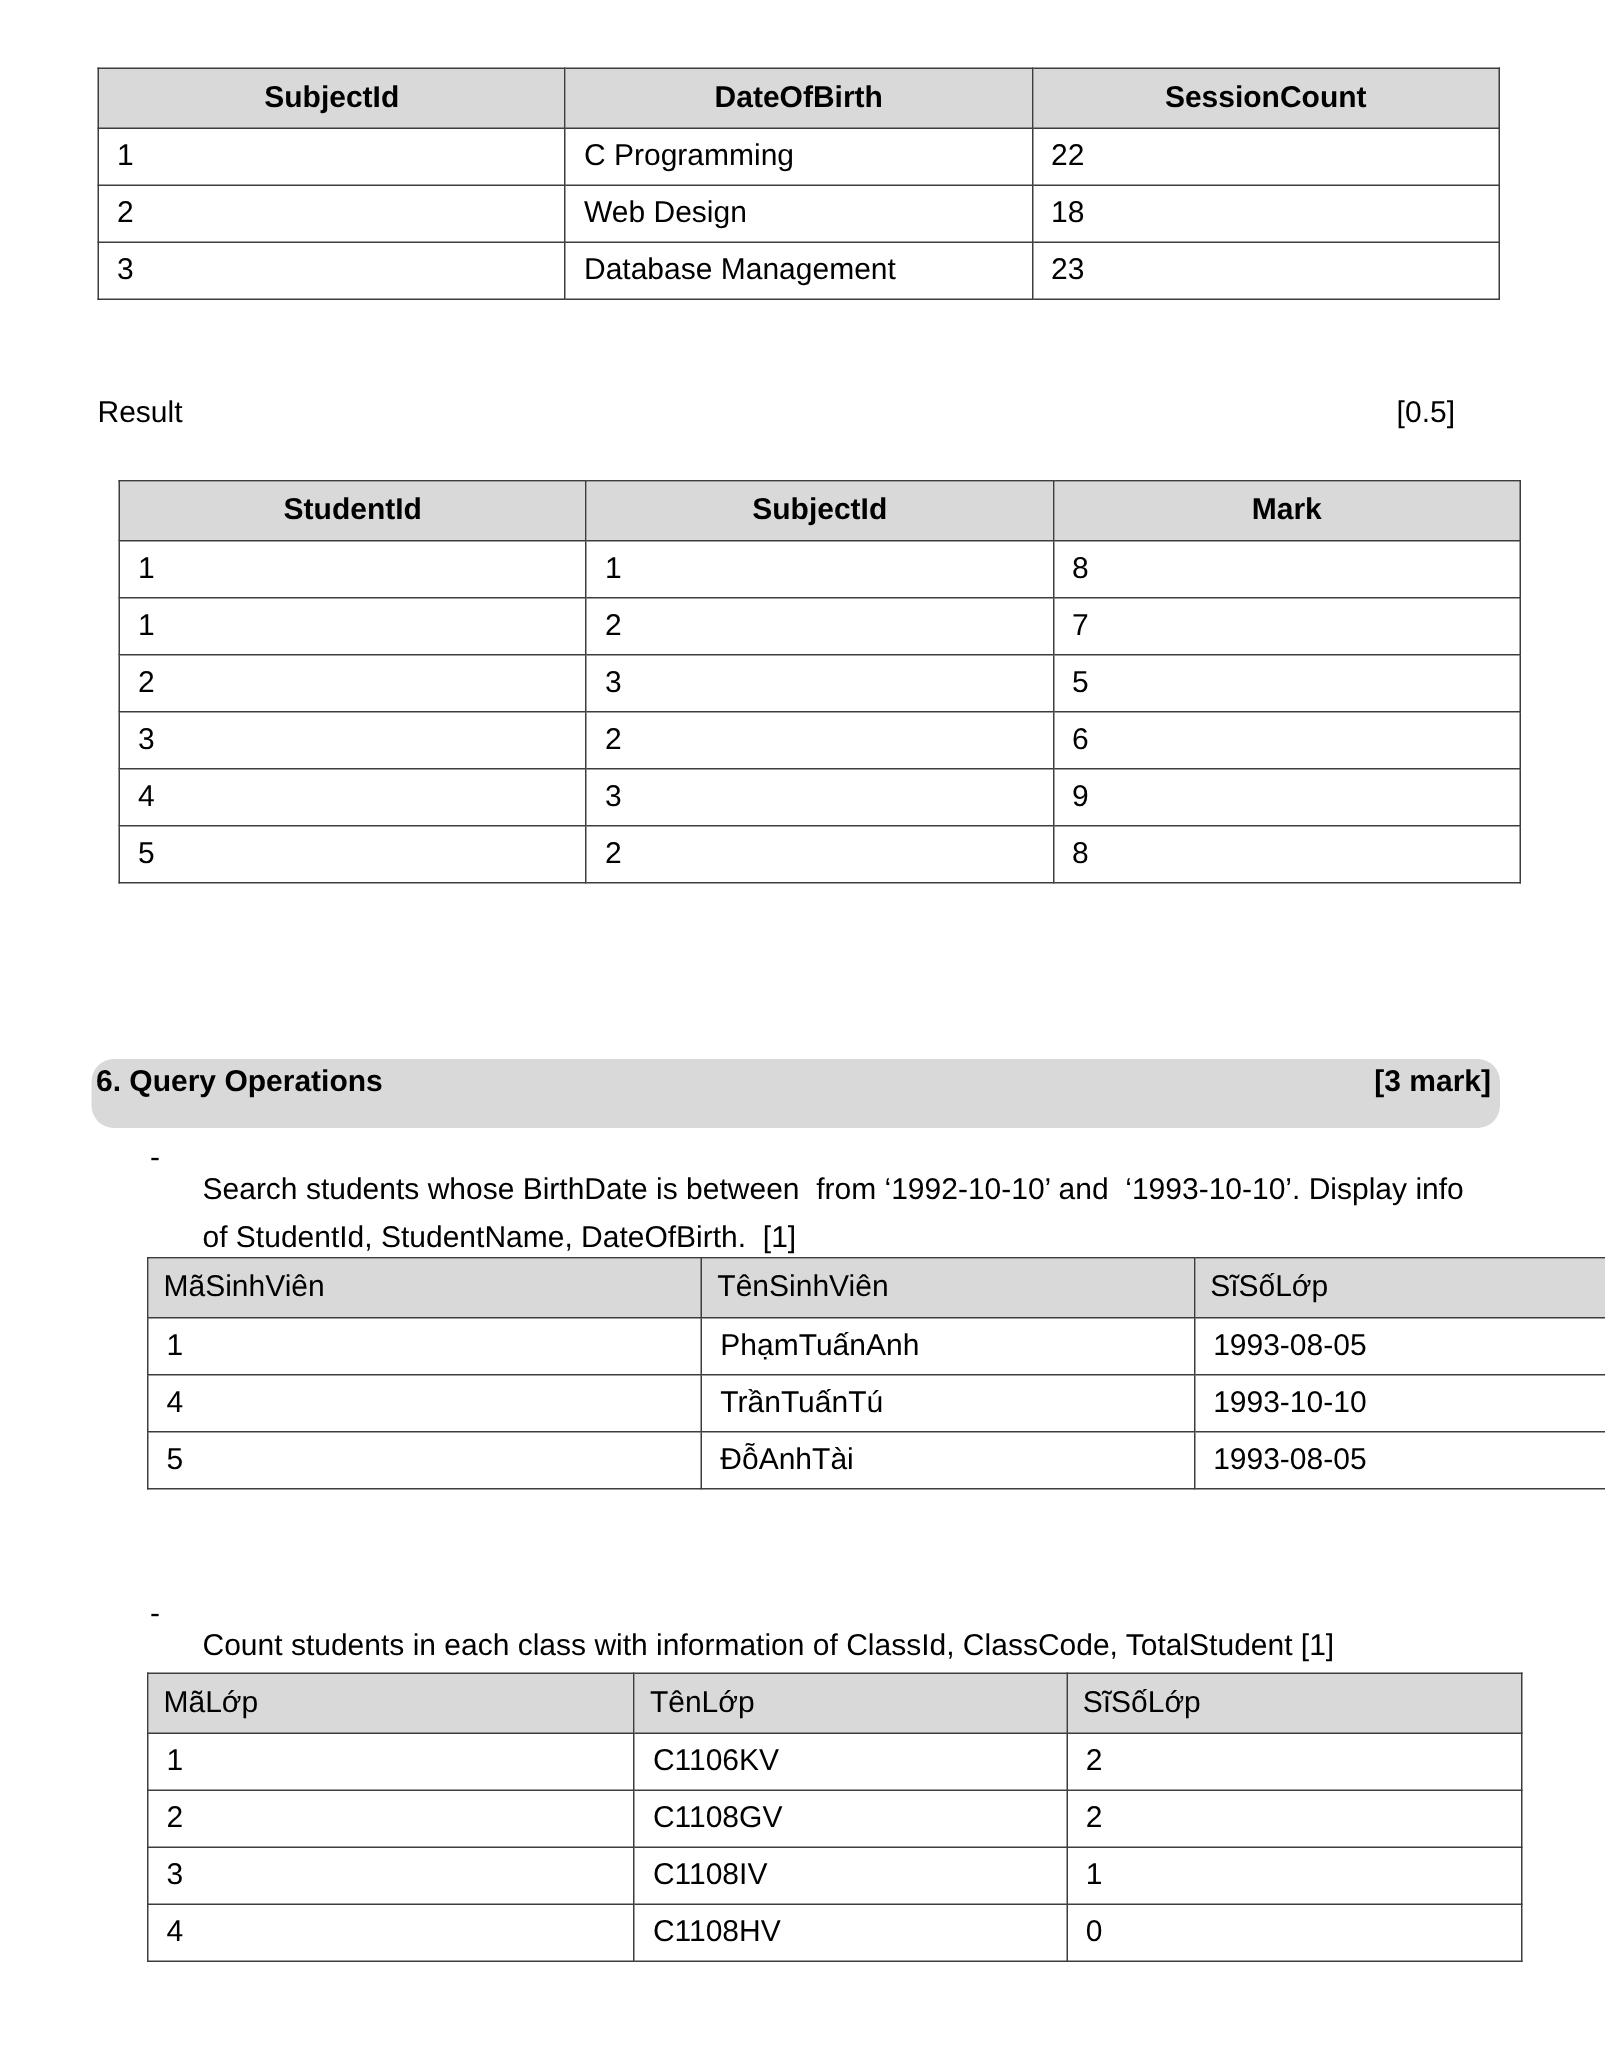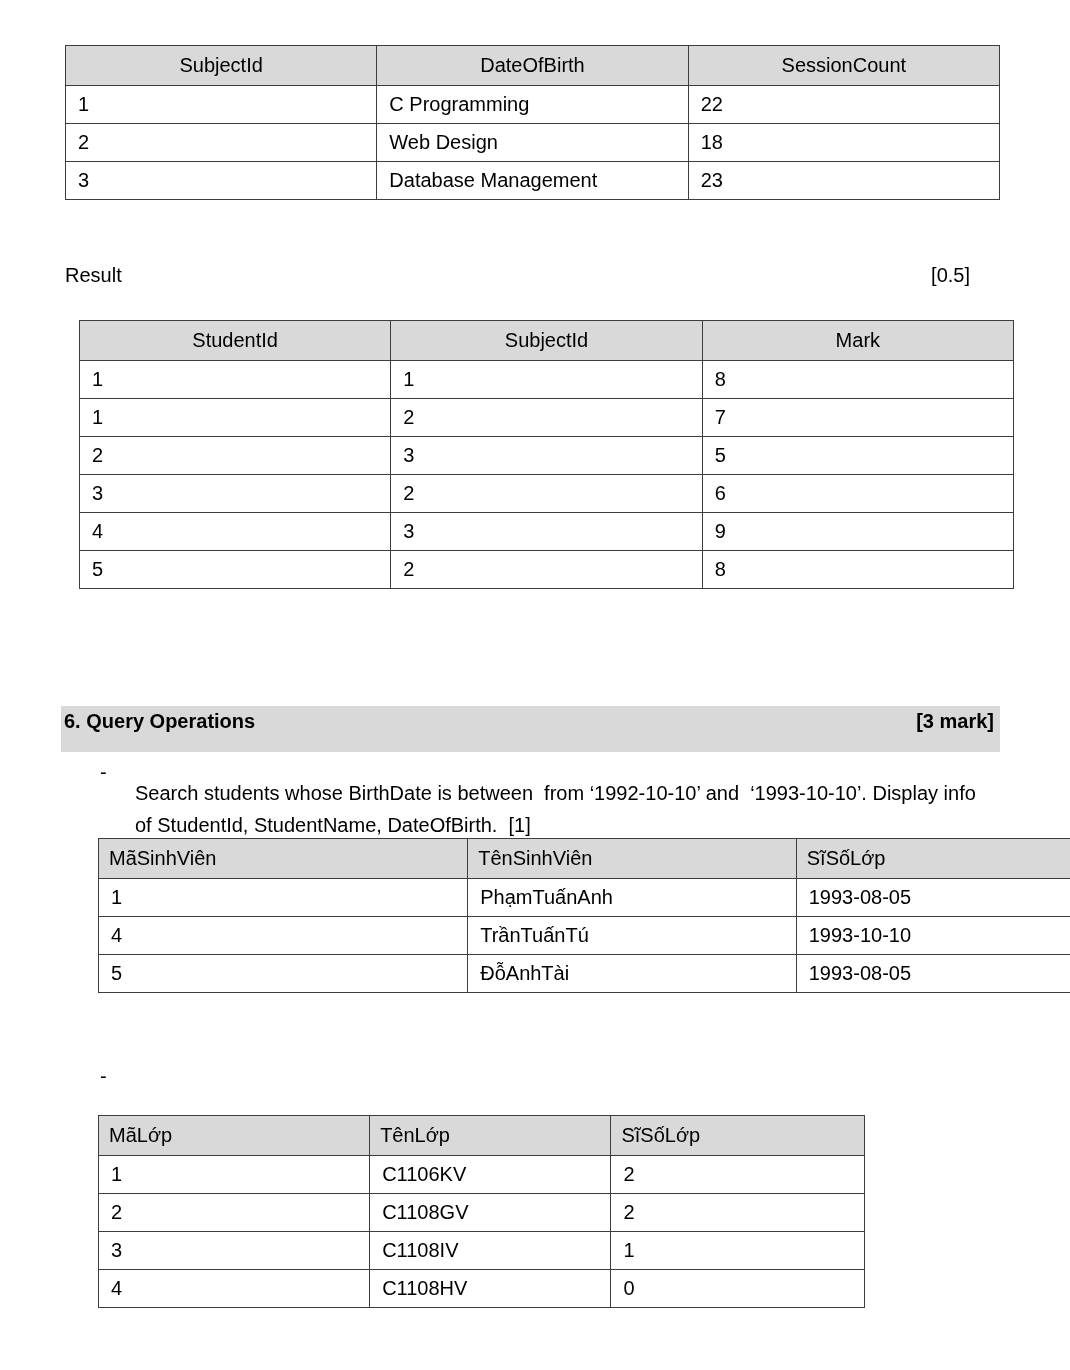--- a/index.html
+++ b/index.html
@@ -19,41 +19,41 @@
   }
   th, td {
     border: 1px solid #3d3d3d;
     font-size: 20px;
     overflow: hidden;
     white-space: nowrap;
     vertical-align: middle;
   }
   thead th { background: #d9d9d9; height: 40px; }
   td { height: 38px; padding: 0 8px 0 12px; text-align: left; font-weight: 400; }
-  .head-center thead th { text-align: center; font-weight: 400; padding: 0 12px; }
+  .head-center thead th { text-align: center; font-weight: 700; padding: 0 12px; }
   .head-left  thead th { text-align: left;   font-weight: 400; padding: 0 8px 0 10px; }
   col.eq  { width: 33.33%; }
   col.w1  { width: 35.4%; }
   col.w2  { width: 31.5%; }
   col.w3  { width: 33.1%; }
   #t1 { left: 65px; top: 45px;  width: 935px; }
   #t2 { left: 79px; top: 320px; width: 935px; }
   #t3 { left: 98px; top: 838px;  width: 1044px; }
-  #t4 { left: 98px; top: 1115px; width: 767px; }
+  #t4 { left: 98px; top: 1115px; width: 917px; }
   .result-line {
     position: absolute; left: 65px; top: 264px; width: 905px;
     display: flex; justify-content: space-between;
     font-size: 20px; font-weight: 400;
   }
   .section-bar {
     position: absolute; left: 61px; top: 706px; width: 939px; height: 46px;
     background: #d9d9d9;
     display: flex; justify-content: space-between; align-items: flex-start;
     padding: 4px 6px 0 3px;
-    font-size: 20px; font-weight: 700;
+    font-size: 20px; font-weight: 700; border-radius: 15px;
   }
   .bullet {
     position: absolute;
     display: flex;
     font-size: 20px; line-height: 32px;
   }
   #b1 { left: 100px; top: 756px;  width: 905px; }
   #b2 { left: 100px; top: 1060px; width: 905px; }
   .bullet .marker { flex: 0 0 35px; width: 35px; }
   .bullet .btext  { white-space: pre-wrap; margin-top: 21px; }
@@ -185,20 +185,21 @@
         <tr>
           <td>5</td>
           <td>ĐỗAnhTài</td>
           <td>1993-08-05</td>
         </tr>
       </tbody>
   </table>
 
   <div id="b2" class="bullet">
     <span class="marker">-</span>
+    <span class="btext">Count students in each class with information of ClassId, ClassCode, TotalStudent [1]</span>
   </div>
 
   <table id="t4" class="head-left">
     <colgroup>
         <col class="w1">
         <col class="w2">
         <col class="w3">
       </colgroup>
     <thead>
         <tr>

